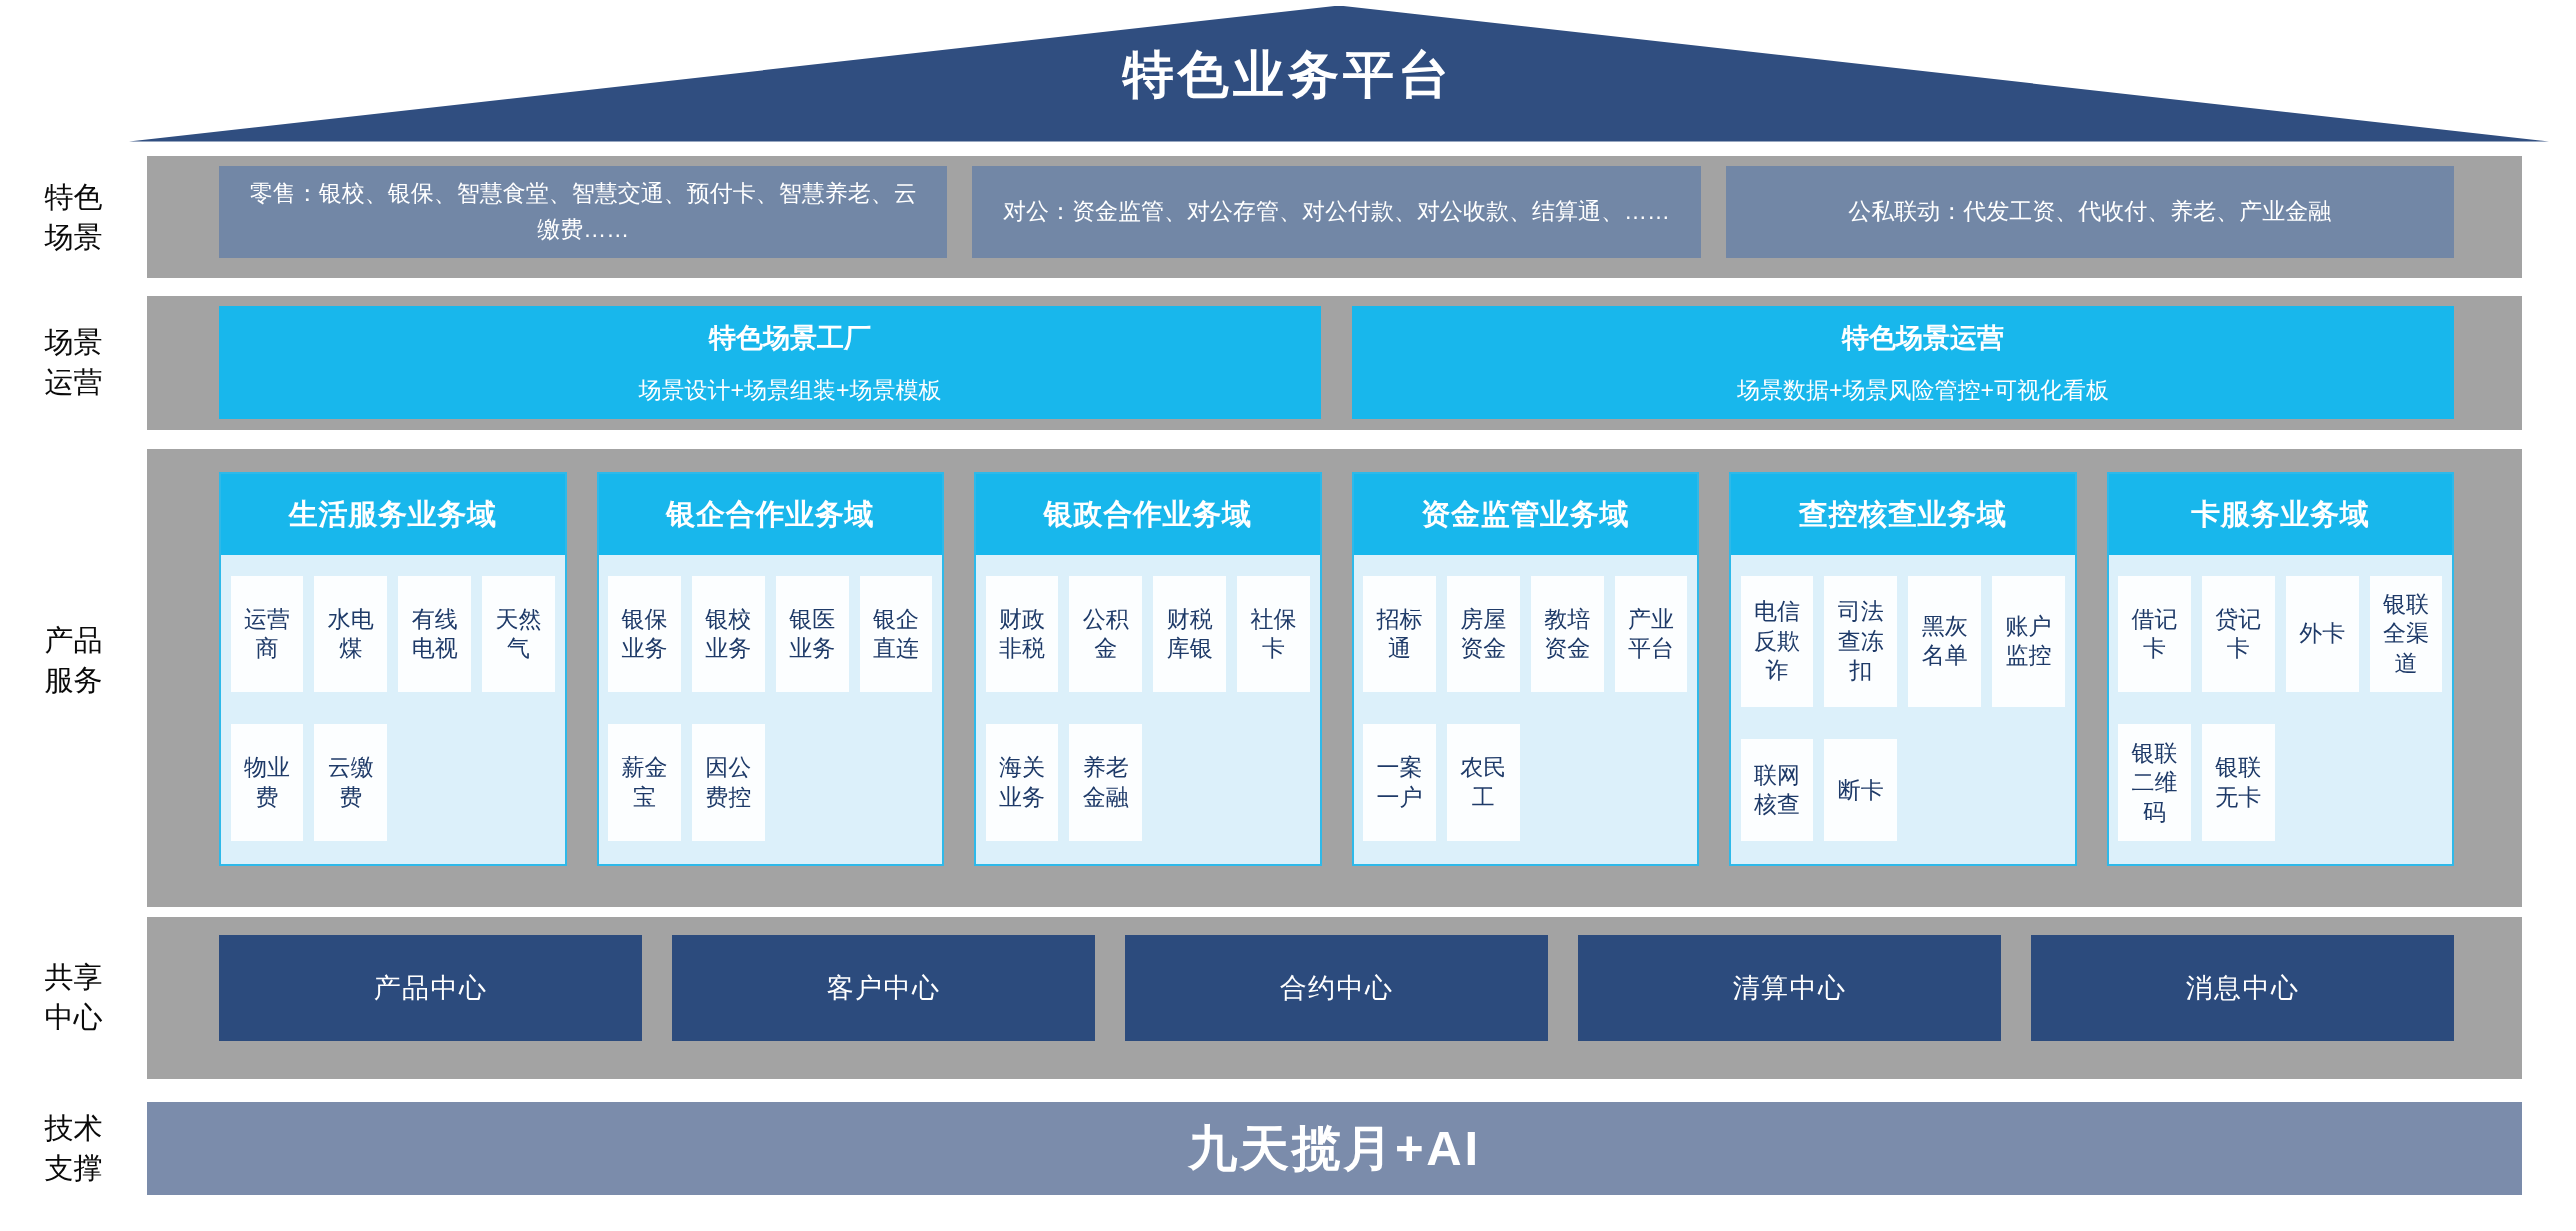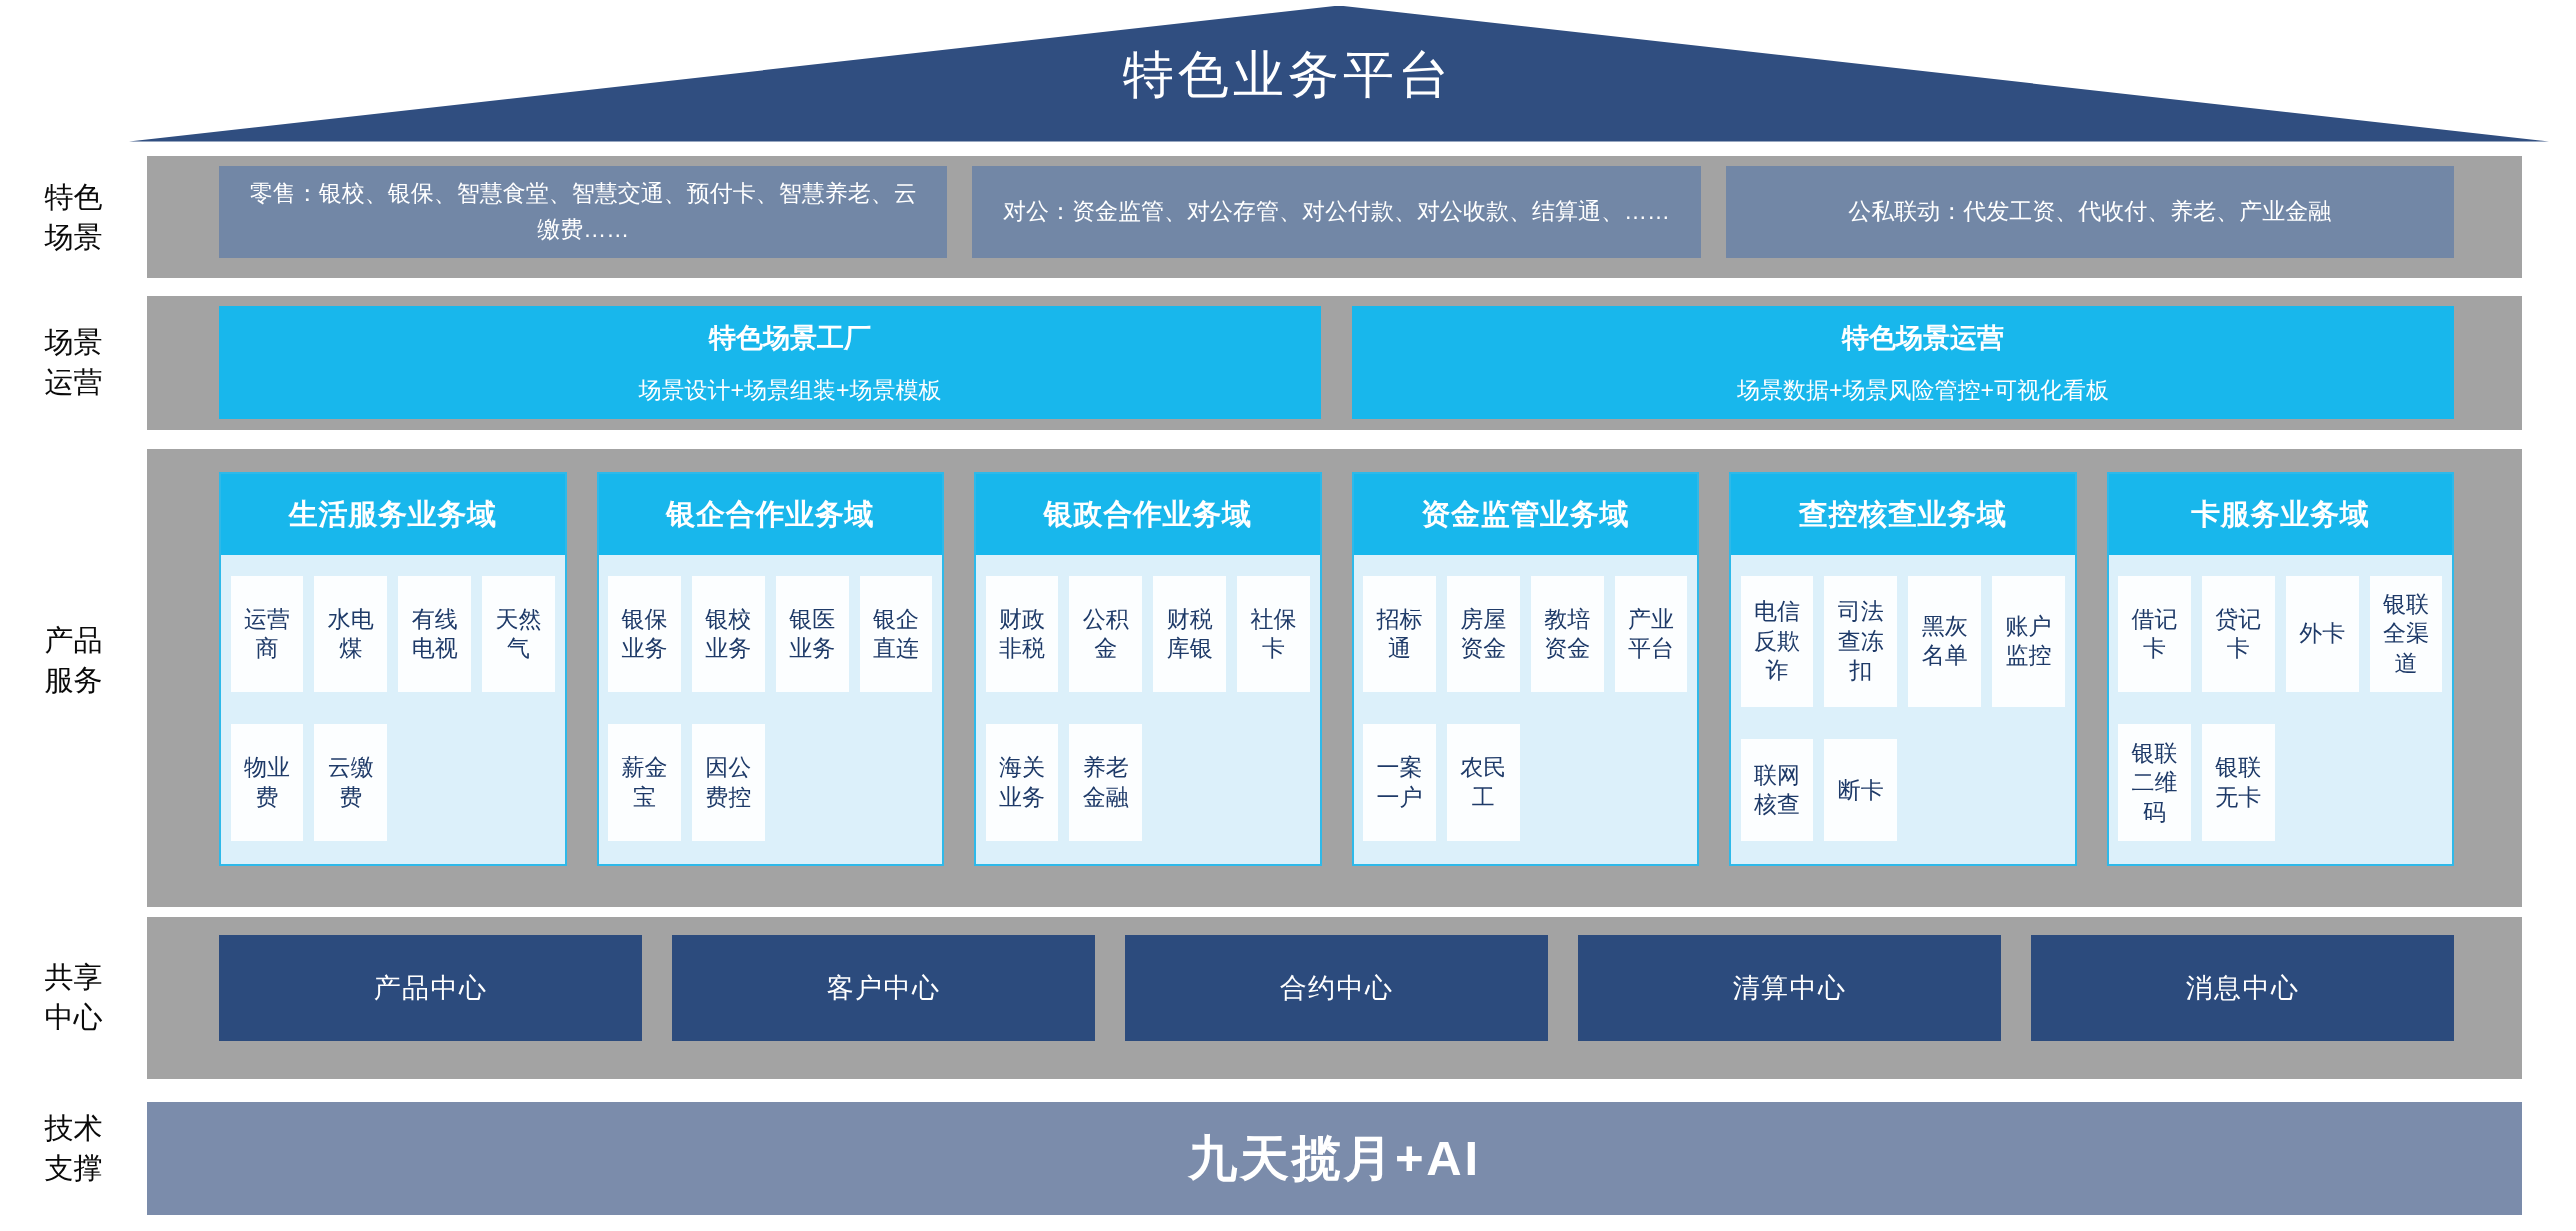--- a/index.html
+++ b/index.html
@@ -10,21 +10,21 @@
   }
   
   .roof{
     position:absolute;left:129px;top:5.5px;width:2420px;height:136px;
     background:#304E80;
     -webkit-clip-path:polygon(50% 0,100% 100%,0 100%);
     clip-path:polygon(50% 0,100% 100%,0 100%);
   }
   .roof-title{
     position:absolute;left:0;right:0;top:44px;text-align:center;
-    color:#ffffff;font-size:51px;font-weight:normal;letter-spacing:4.1px;line-height:1.2;
+    color:#ffffff;font-size:51px;font-weight:bold;letter-spacing:4.1px;line-height:1.2;
   }
   
   .side-label{
     position:absolute;left:0;width:147px;text-align:center;
     color:#0a0a0a;font-size:29px;line-height:1.38;white-space:pre-line;font-weight:500;
   }
   .side-scene{top:177px;}
   .side-operation{top:322px;}
   .side-product{top:620px;}
   .side-share{top:957px;}
@@ -73,21 +73,21 @@
   }
   
   .band-share{top:917px;height:162px;padding:18px 68px 38px 72px;gap:30px;}
   .share-box{
     flex:1;background:#2C4B7D;color:#ffffff;font-size:27px;
     display:flex;align-items:center;justify-content:center;text-align:center;
     letter-spacing:1.4px;
   }
   
   .tech-bar{
-    position:absolute;left:147px;top:1102px;width:2375px;height:113px;
+    position:absolute;left:147px;top:1102px;width:2375px;height:93px;
     background:#7B8CAB;color:#ffffff;font-size:49px;font-weight:bold;letter-spacing:2.7px;
     display:flex;align-items:center;justify-content:center;
   }
 </style>
 </head>
 <body>
 
 <div class="roof"></div>
 <div class="roof-title">特色业务平台</div>
 

